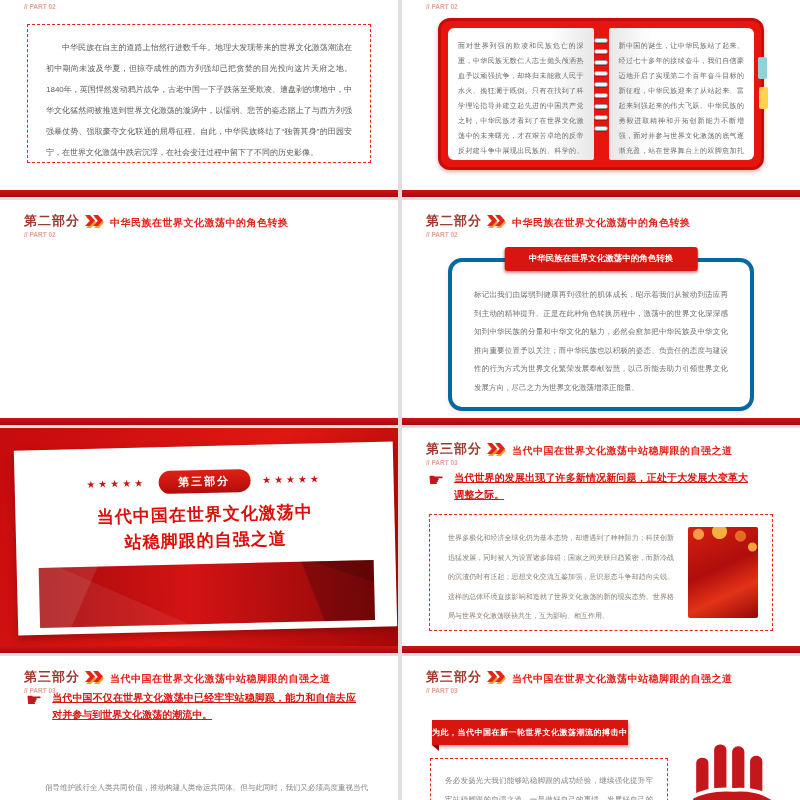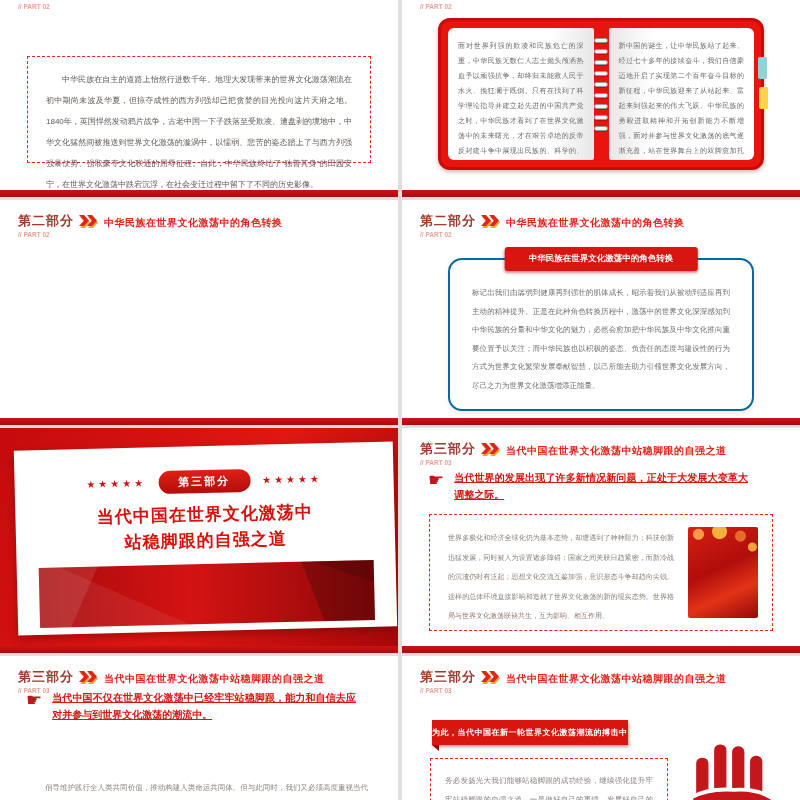--- a/index.html
+++ b/index.html
@@ -2,52 +2,52 @@
 <html><head>
 <meta charset="utf-8">
 <style>
   html,body{margin:0;padding:0;background:#dedede;}
   #stage{position:relative;width:800px;height:800px;overflow:hidden;background:#dedede;
          font-family:"Liberation Sans","DejaVu Sans",sans-serif;}
   .slide{position:absolute;width:398px;height:225px;background:#fff;overflow:hidden;}
   .band{position:absolute;left:0;right:0;bottom:0;height:7px;
         background:linear-gradient(180deg,#d01114,#a80a0d);}
   
-  .hdr{position:absolute;top:12px;left:18px;right:8px;height:34px;}
+  .hdr{position:absolute;top:12px;left:24px;right:8px;height:34px;}
   .hdr-cn{font-size:13px;font-weight:bold;color:#a03a31;letter-spacing:1px;}
   .hdr-en{font-size:6.5px;font-weight:bold;color:#e8a198;margin-top:1px;}
   .hdr-chev{position:absolute;left:60px;top:3px;width:22px;height:13px;}
   .hdr-title{position:absolute;left:86px;top:4px;font-size:10px;font-weight:bold;color:#e2251c;
              white-space:nowrap;letter-spacing:0.5px;}
   
   .dotbox{border:1px dashed #e2251c;position:absolute;box-sizing:border-box;}
   .para{text-align:justify;color:#5f5a56;}
   
-  .s1-box{left:27px;right:27px;top:52px;bottom:34px;margin-top:32px;}
+  .s1-box{left:27px;right:27px;top:52px;bottom:34px;}
   .s1-box p{margin:0;padding:12px 18px;font-size:8px;line-height:21px;text-indent:2em;}
   
   .book{position:absolute;left:36px;right:36px;top:46px;height:152px;background:#e8150f;
         border:3px solid #c70c0c;border-radius:12px;box-shadow:0 2px 4px rgba(120,0,0,.3);
         display:flex;padding:7px;box-sizing:border-box;}
   .page{flex:1;padding:10px 10px;font-size:7px;line-height:15px;color:#6a6a6a;text-align:justify;
         overflow:hidden;}
   .page-l{background:linear-gradient(to right,#ffffff 70%,#e7e7e7 100%);border-radius:6px 2px 2px 6px;}
   .page-r{background:linear-gradient(to left,#ffffff 70%,#e7e7e7 100%);border-radius:2px 6px 6px 2px;}
   .spiral{width:15px;display:flex;flex-direction:column;align-items:center;padding-top:4px;}
   .ring{width:14px;height:5px;border:1.5px solid #8f9aa3;border-radius:3px;background:#f4f6f7;
         margin-top:6px;box-sizing:border-box;box-shadow:0 1px 0 rgba(0,0,0,.2);}
   .tab{position:absolute;width:9px;height:22px;border-radius:2px;}
   .tab-blue{right:-6px;top:36px;background:#8fd3d8;}
   .tab-yellow{right:-7px;top:66px;background:#ffd24d;}
   
   .s3-box{left:27px;right:27px;top:62px;bottom:40px;}
   .s3-box p{margin:0;padding:11px 18px;font-size:7.5px;line-height:22px;text-indent:2em;color:#8a7f7a;}
   
   .rbox{position:absolute;left:46px;right:46px;top:58px;bottom:14px;background:#fff;
-        border:2px solid #0369a1;border-radius:14px;box-shadow:0 2px 5px rgba(230,80,70,.15);
+        border:4px solid #0369a1;border-radius:14px;box-shadow:0 2px 5px rgba(230,80,70,.15);
         box-sizing:border-box;}
   .rbox p{margin:0;padding:24px 22px 8px;font-size:7.5px;line-height:18.5px;color:#6f6f6f;
           text-align:justify;}
   .rpill{position:absolute;left:50%;transform:translateX(-50%);top:47px;background:#d9150f;
          color:#fff;font-weight:bold;font-size:8.5px;padding:6px 24px;border-radius:3px;
          white-space:nowrap;box-shadow:0 2px 3px rgba(140,0,0,.45);z-index:2;}
   
   .divider{background:linear-gradient(120deg,#c50b0e 0%,#e01712 55%,#a40709 100%);}
   .card{position:absolute;left:16px;right:3px;top:18px;bottom:22px;background:#fff;
         transform:rotate(-1.4deg);box-shadow:0 4px 9px rgba(60,0,0,.35);}

